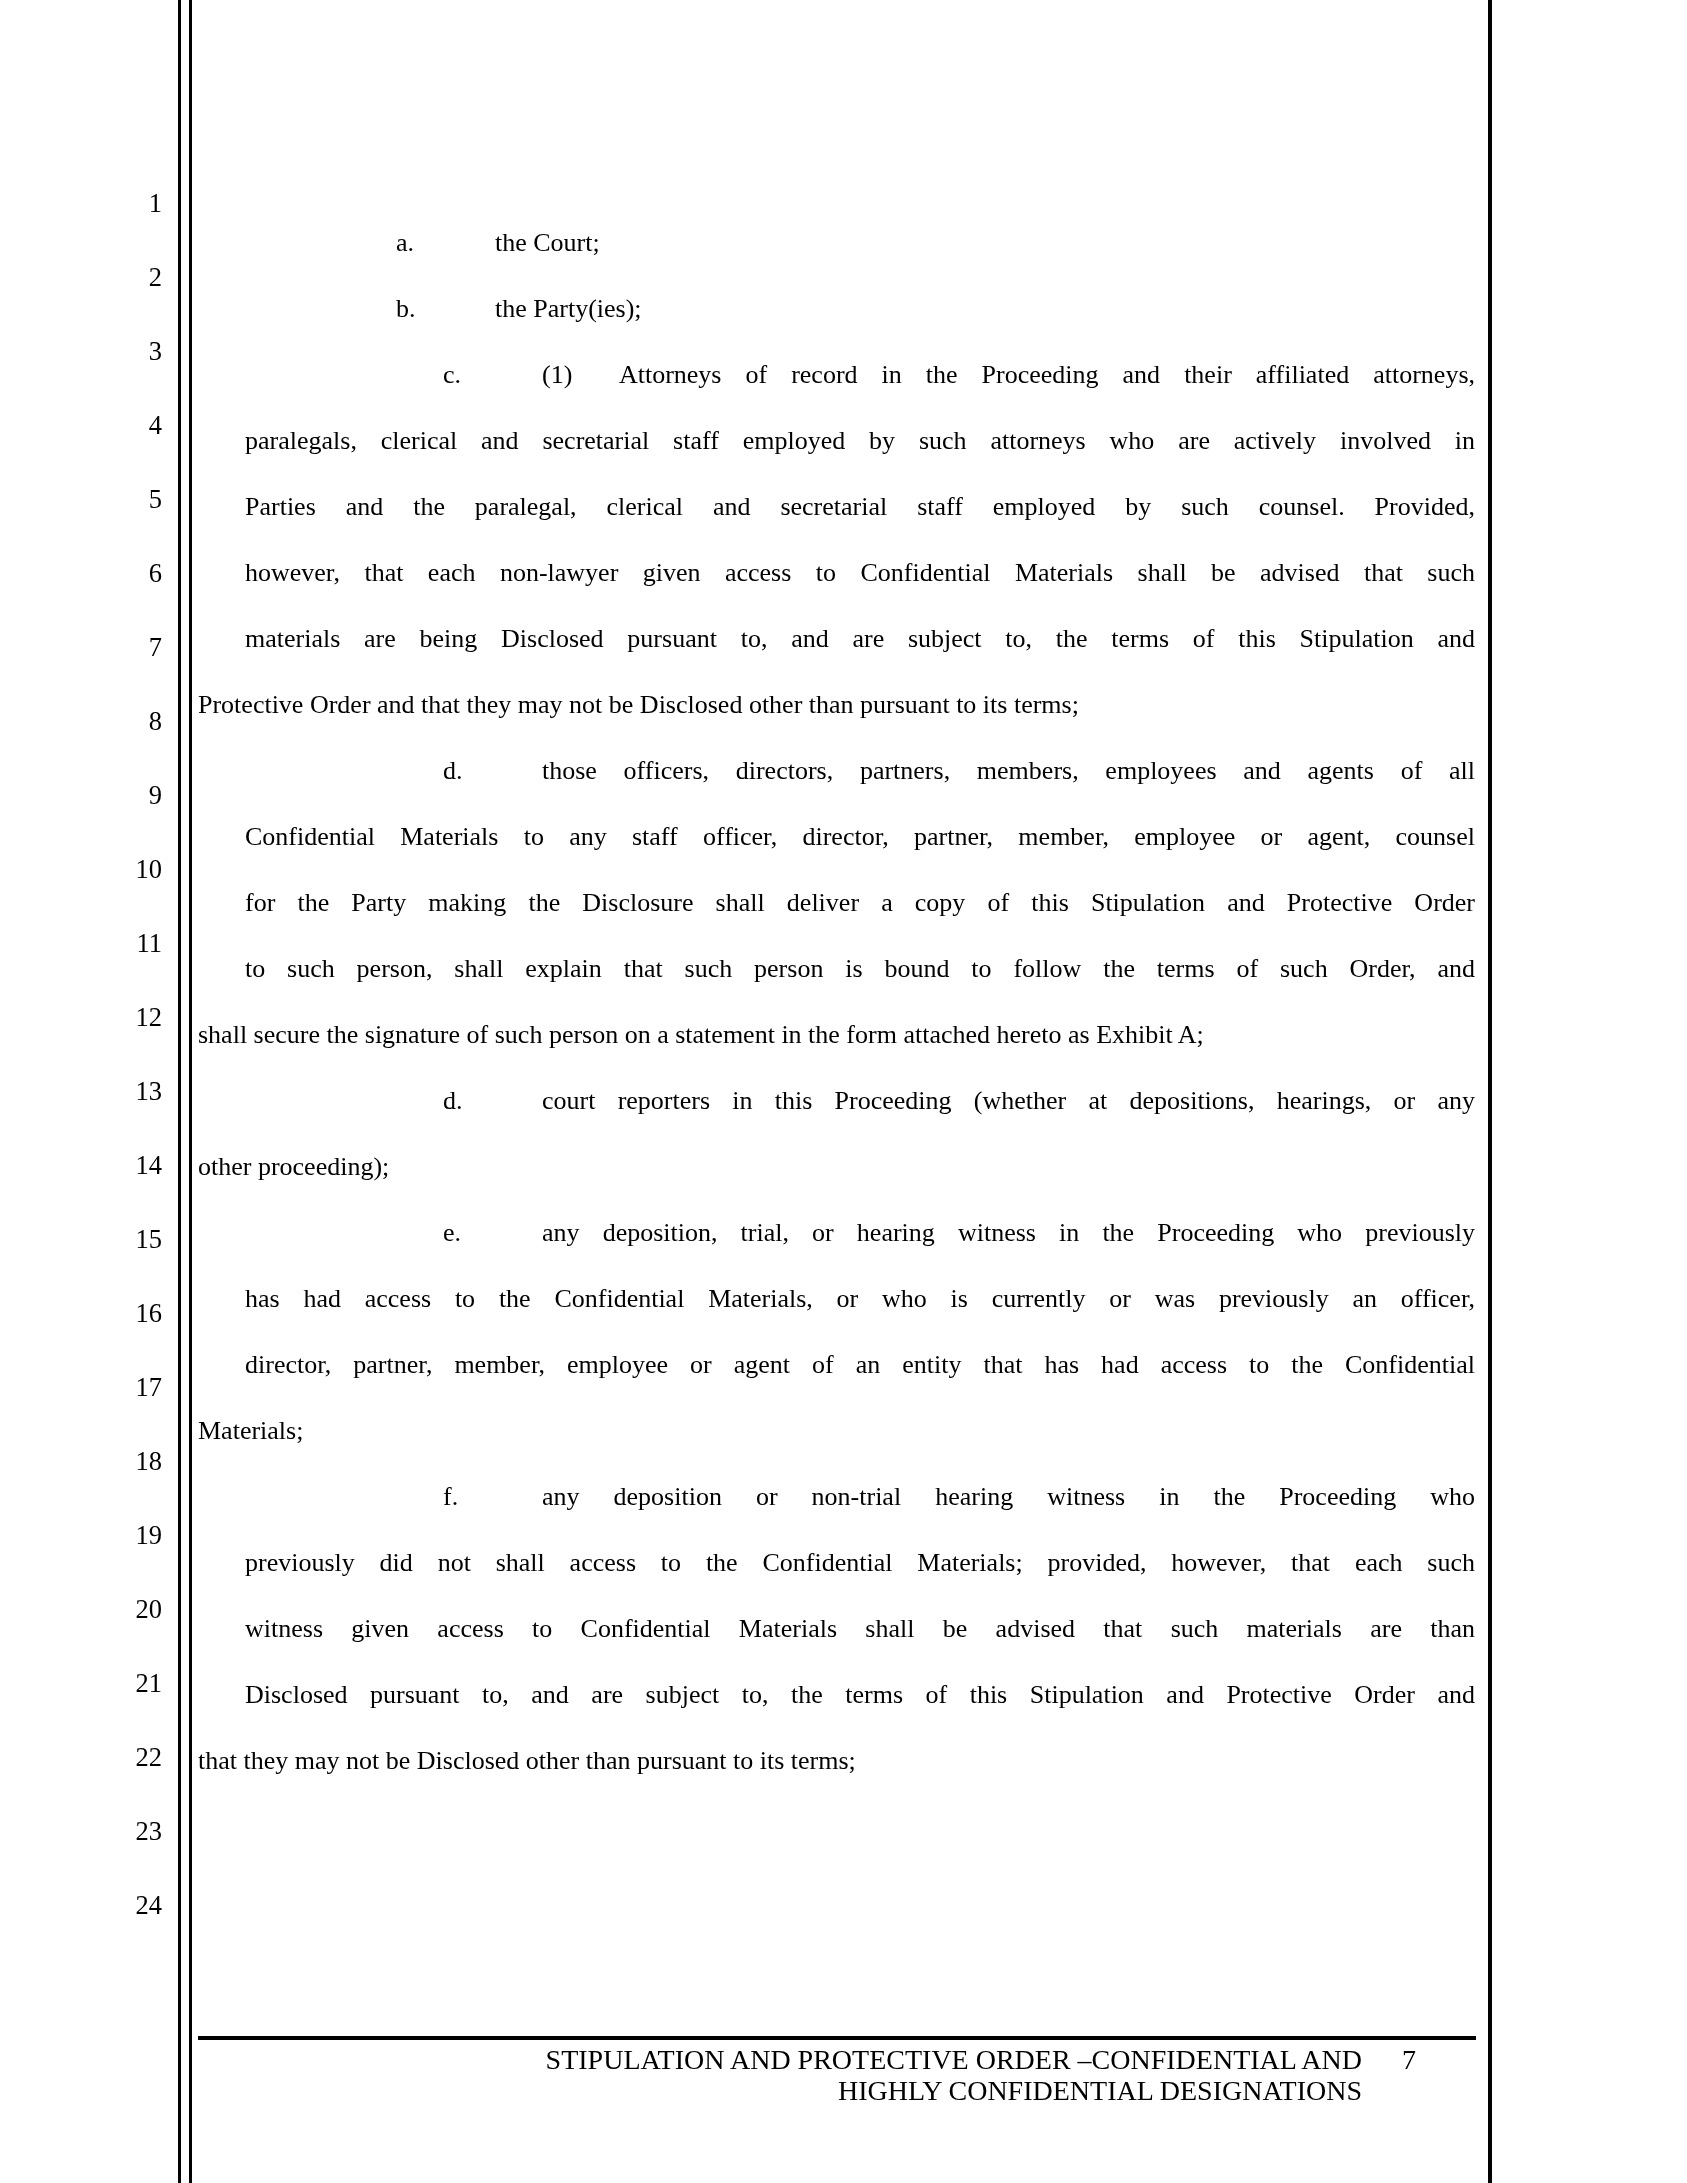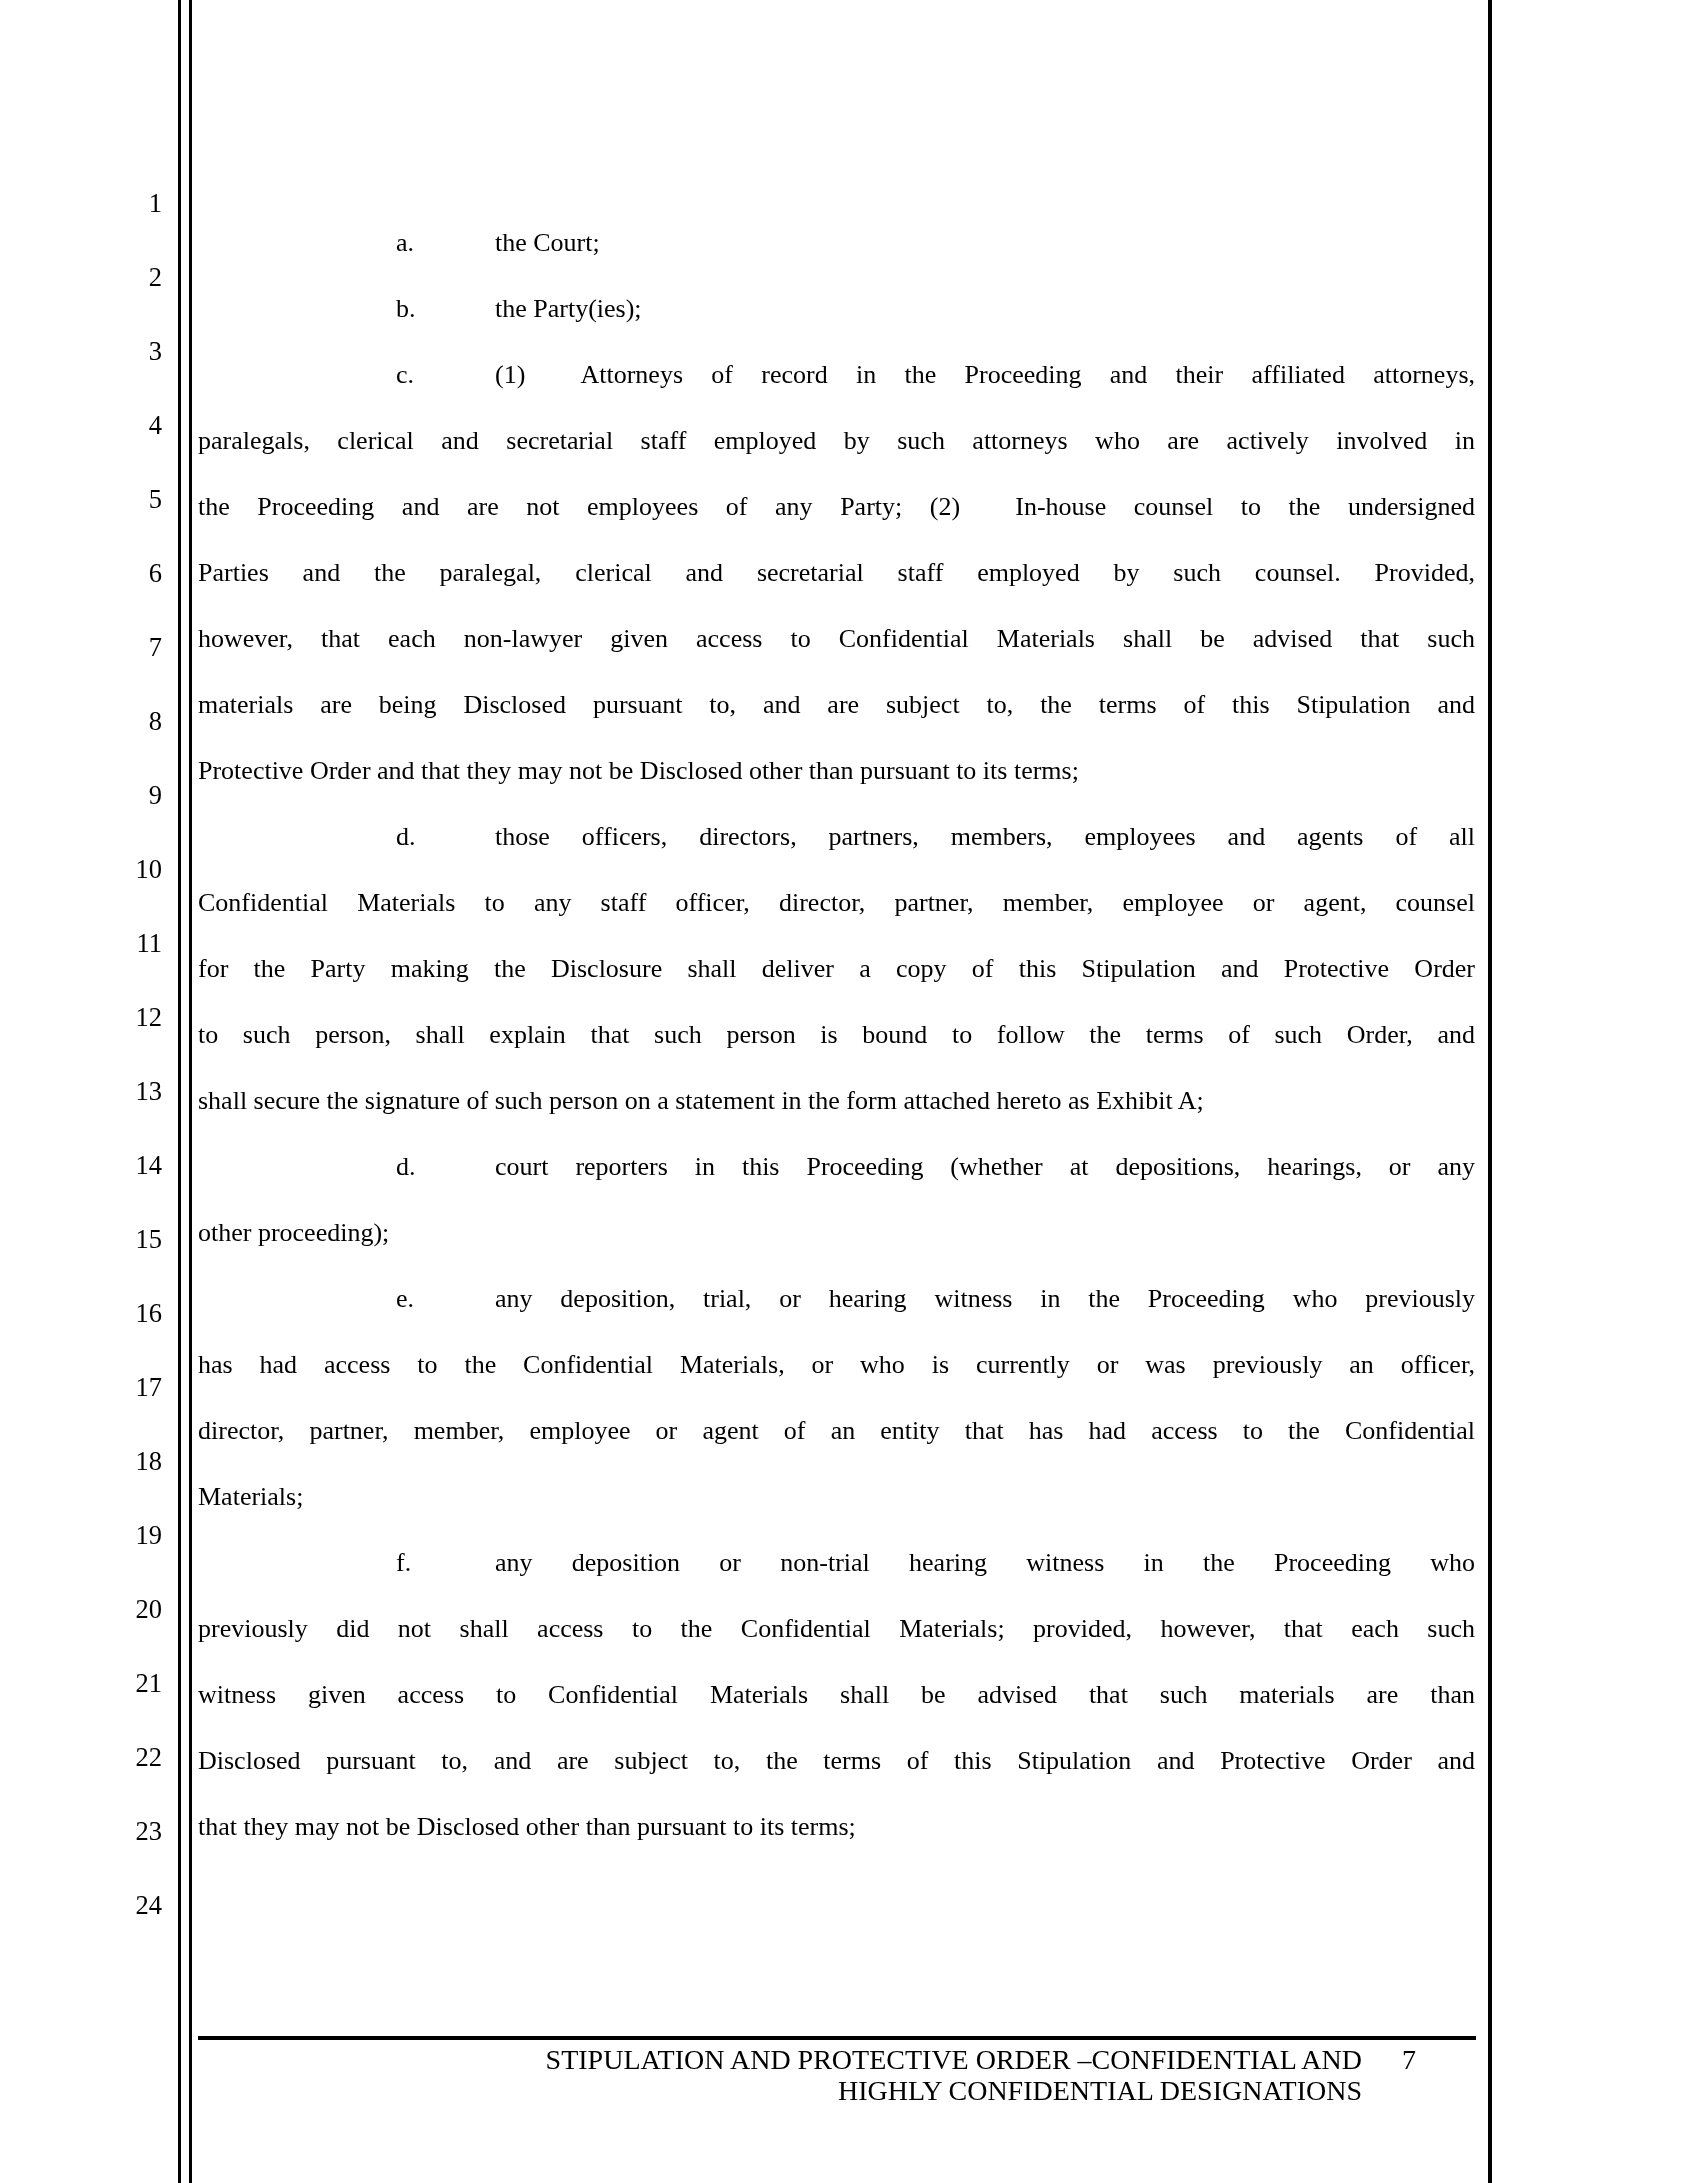--- a/index.html
+++ b/index.html
@@ -46,20 +46,21 @@
     width: 1277px;
     font-size: 26px;
   }
   .tline {
     height: 66px;
     line-height: 66px;
   }
   .tline.just {
     text-align: justify;
     text-align-last: justify;
+    margin-left: 47px;
   }
   .plabel {
     display: inline-block;
     width: 99px;
     margin-left: 198px;
   }
 
   .footer-rule {
     position: absolute;
     top: 2036px;
@@ -121,21 +122,20 @@
       <div class="line-num">22</div>
       <div class="line-num">23</div>
       <div class="line-num">24</div>
     </div>
 
   <div class="body-text">
       <div class="tline"><span class="plabel">a.</span><span>the Court;</span></div>
       <div class="tline"><span class="plabel">b.</span><span>the Party(ies);</span></div>
       <div class="tline just"><span class="plabel">c.</span><span>(1)&nbsp; Attorneys of record in the Proceeding and their affiliated attorneys,</span></div>
       <div class="tline just"><span>paralegals, clerical and secretarial staff employed by such attorneys who are actively involved in</span></div>
-      <div class="tline just"><span>the Proceeding and are not employees of any Party; (2)&nbsp; In-house counsel to the undersigned</span></div>
       <div class="tline just"><span>Parties and the paralegal, clerical and secretarial staff employed by such counsel. Provided,</span></div>
       <div class="tline just"><span>however, that each non-lawyer given access to Confidential Materials shall be advised that such</span></div>
       <div class="tline just"><span>materials are being Disclosed pursuant to, and are subject to, the terms of this Stipulation and</span></div>
       <div class="tline"><span>Protective Order and that they may not be Disclosed other than pursuant to its terms;</span></div>
       <div class="tline just"><span class="plabel">d.</span><span>those officers, directors, partners, members, employees and agents of all</span></div>
       <div class="tline just"><span>Confidential Materials to any staff officer, director, partner, member, employee or agent, counsel</span></div>
       <div class="tline just"><span>for the Party making the Disclosure shall deliver a copy of this Stipulation and Protective Order</span></div>
       <div class="tline just"><span>to such person, shall explain that such person is bound to follow the terms of such Order, and</span></div>
       <div class="tline"><span>shall secure the signature of such person on a statement in the form attached hereto as Exhibit A;</span></div>
       <div class="tline just"><span class="plabel">d.</span><span>court reporters in this Proceeding (whether at depositions, hearings, or any</span></div>

